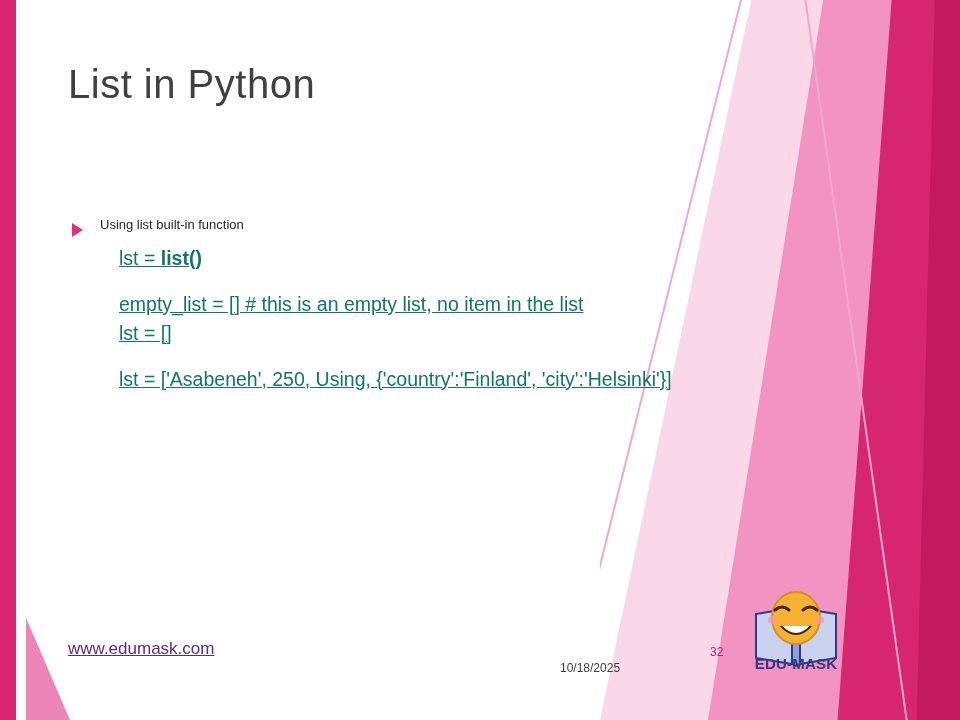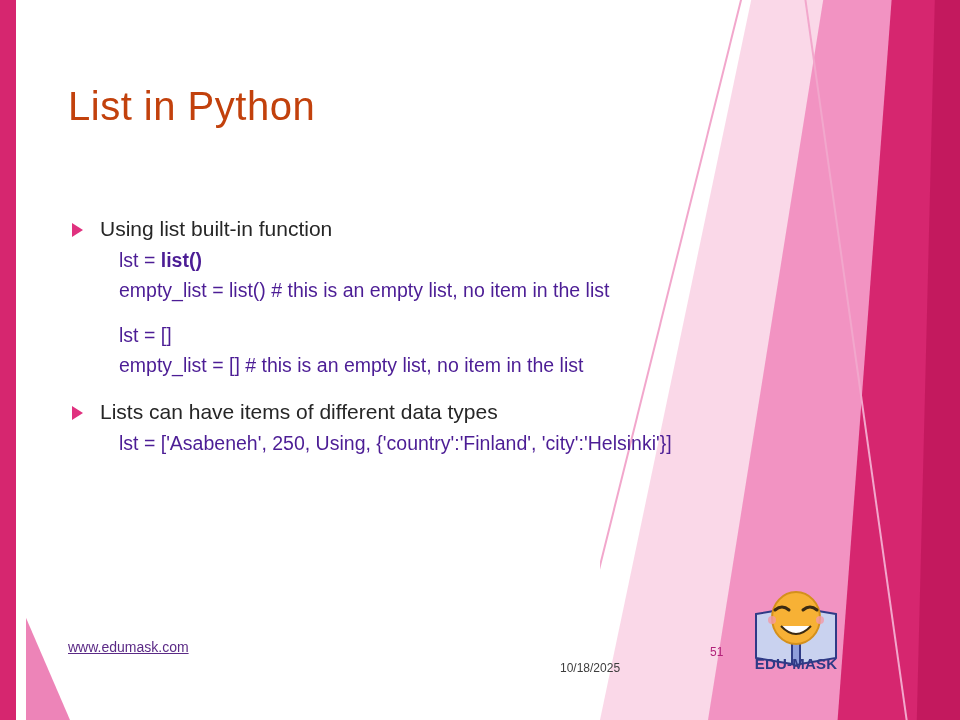--- a/index.html
+++ b/index.html
@@ -120,23 +120,23 @@
   .r-line2 {
     position: absolute;
     right: 0; top: 0;
     width: 360px; height: 720px;
   }
 
   
   .title {
     position: absolute;
     left: 68px;
-    top: 84px;
+    top: 62px;
     font-size: 40px;
-    color: #c2410c;
+    color: #404040;
     font-family: "Liberation Sans", sans-serif;
     letter-spacing: 0.5px;
     z-index: 5;
   }
 
   
   .body {
     position: absolute;
     left: 72px;
     top: 218px;
@@ -158,39 +158,40 @@
     width: 0;
     height: 0;
     border-top: 7.5px solid transparent;
     border-bottom: 7.5px solid transparent;
     border-left: 11px solid #e0317f;
     margin-top: 5px;
     margin-right: 17px;
     flex: none;
   }
   .bullet-text {
-    font-size: 21px;
+    font-size: 13px;
     color: #262626;
   }
   .code-line {
     margin-left: 47px;
     margin-bottom: 10px;
     font-size: 19.5px;
-    color: #4c1d95;
+    color: #0f766e;
+    text-decoration: underline;
   }
   .code-line b {
     font-weight: bold;
   }
 
   
   .footer-left {
     position: absolute;
     left: 68px;
     top: 639px;
-    font-size: 14px;
+    font-size: 17px;
     color: #5b2a86;
     text-decoration: underline;
     z-index: 5;
   }
   .footer-date {
     position: absolute;
     left: 560px;
     top: 661px;
     font-size: 12px;
     color: #3d3d3d;
@@ -248,41 +249,36 @@
   <div class="title">List in Python</div>
 
   <div class="body">
 
     <div class="block">
       <div class="bullet-row">
         <div class="tri"></div>
         <div class="bullet-text">Using list built-in function</div>
       </div>
       <div class="code-line"><span>lst = </span><b>list()</b></div>
-      <div class="code-line">empty_list = list() # this is an empty list, no item in the list</div>
     </div>
 
     <div class="block">
+      <div class="code-line">empty_list = [] # this is an empty list, no item in the list</div>
       <div class="code-line">lst = []</div>
-      <div class="code-line">empty_list = [] # this is an empty list, no item in the list</div>
     </div>
 
     <div class="block">
-      <div class="bullet-row">
-        <div class="tri"></div>
-        <div class="bullet-text">Lists can have items of different data types</div>
-      </div>
       <div class="code-line">lst = ['Asabeneh', 250, Using, {'country':'Finland', 'city':'Helsinki'}]</div>
     </div>
 
   </div>
 
   <div class="footer-left">www.edumask.com</div>
   <div class="footer-date">10/18/2025</div>
-  <div class="footer-page">51</div>
+  <div class="footer-page">32</div>
 
   <svg class="logo" viewBox="0 0 96 96">
 
     <path d="M8 34 L44 28 L44 84 L8 78 Z" fill="#c9d2ef" stroke="#2f3a86" stroke-width="2"></path>
     <path d="M88 34 L52 28 L52 84 L88 78 Z" fill="#c9d2ef" stroke="#2f3a86" stroke-width="2"></path>
     <path d="M44 28 L48 31 L52 28 L52 84 L48 86 L44 84 Z" fill="#8e9ddb" stroke="#2f3a86" stroke-width="2"></path>
 
     <ellipse cx="48" cy="38" rx="24" ry="26" fill="#f7b135" stroke="#d4901c" stroke-width="2"></ellipse>
     <path d="M27 30 q7 -6 14 0" stroke="#3a2a12" stroke-width="3" fill="none" stroke-linecap="round"></path>
     <path d="M55 30 q7 -6 14 0" stroke="#3a2a12" stroke-width="3" fill="none" stroke-linecap="round"></path>

